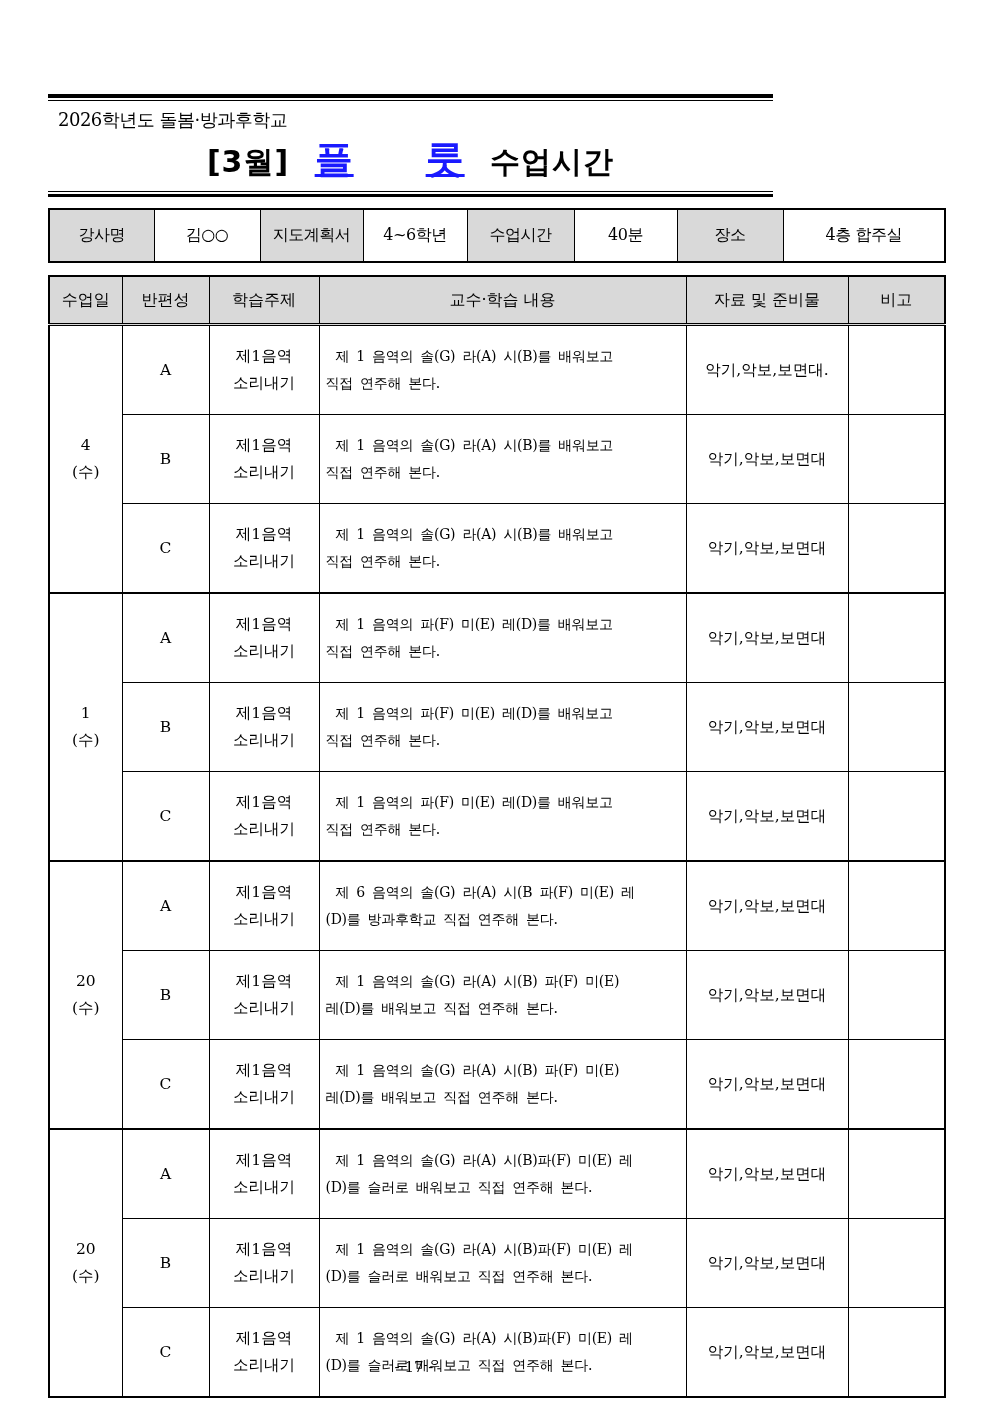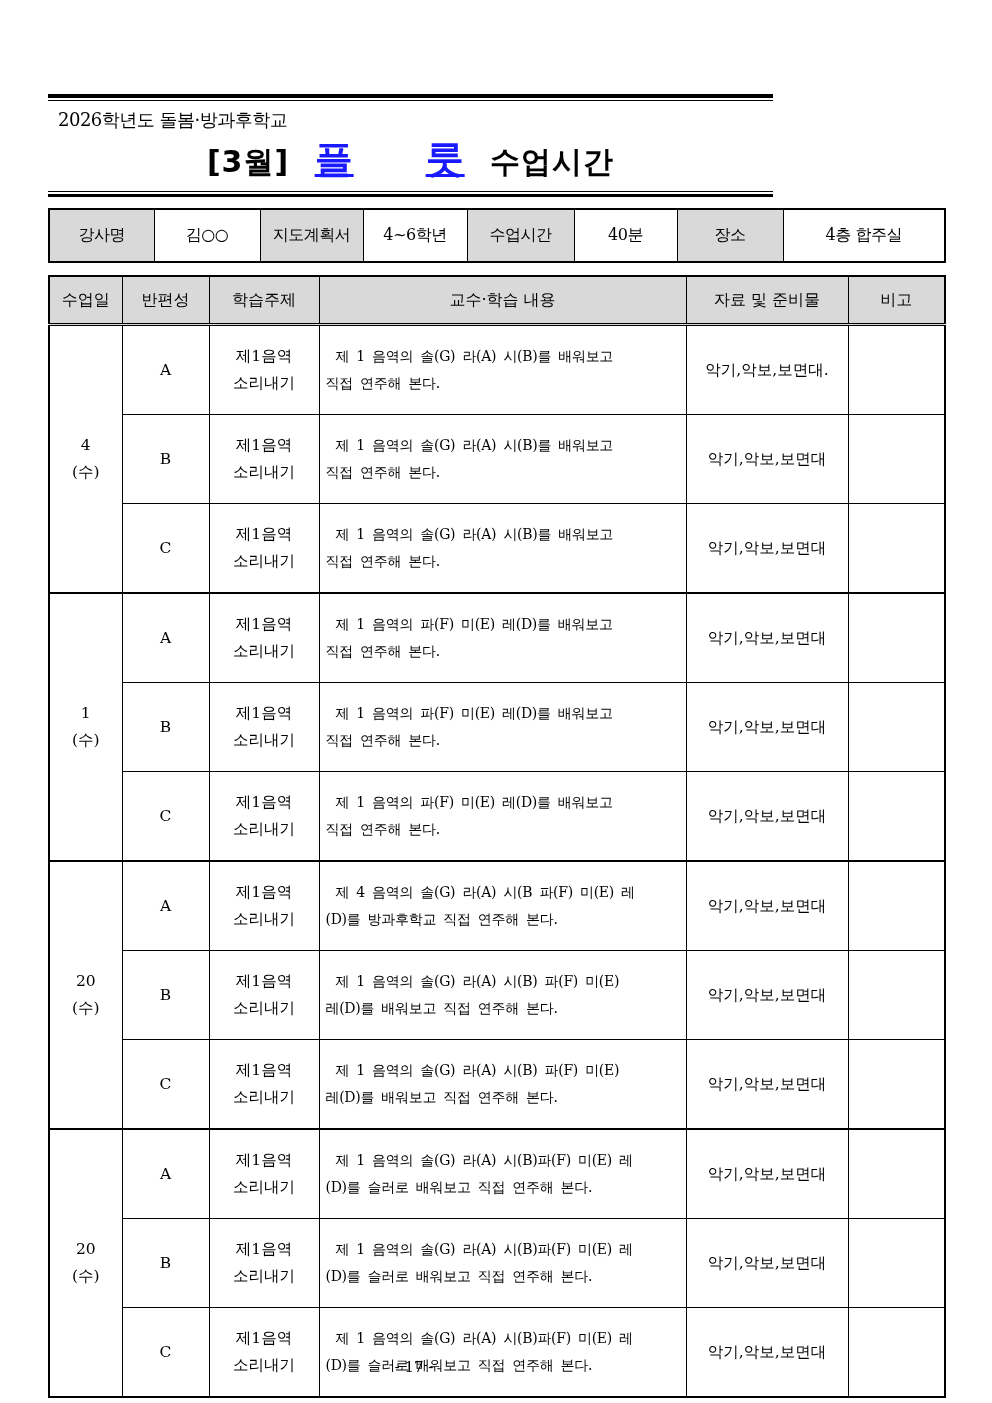--- a/index.html
+++ b/index.html
@@ -154,21 +154,21 @@
           <td class="">C</td>
           <td class=""><span>제1음역</span><br><span>소리내기</span></td>
           <td class="content"><span class="indent"></span><span>제 1 음역의 파(F) 미(E) 레(D)를 배워보고</span><br><span>직접 연주해 본다.</span></td>
           <td class="">악기,악보,보면대</td>
           <td class=""></td>
         </tr>
         <tr>
           <td class="date group-start" rowspan="3"><span>20</span><br><span>(수)</span></td>
           <td class=" group-start">A</td>
           <td class=" group-start"><span>제1음역</span><br><span>소리내기</span></td>
-          <td class="content group-start"><span class="indent"></span><span>제 4 음역의 솔(G) 라(A) 시(B 파(F) 미(E) 레</span><br><span>(D)를 방과후학교 직접 연주해 본다.</span></td>
+          <td class="content group-start"><span class="indent"></span><span>제 6 음역의 솔(G) 라(A) 시(B 파(F) 미(E) 레</span><br><span>(D)를 방과후학교 직접 연주해 본다.</span></td>
           <td class=" group-start">악기,악보,보면대</td>
           <td class=" group-start"></td>
         </tr>
         <tr class="sub">
           <td class="">B</td>
           <td class=""><span>제1음역</span><br><span>소리내기</span></td>
           <td class="content"><span class="indent"></span><span>제 1 음역의 솔(G) 라(A) 시(B) 파(F) 미(E)</span><br><span>레(D)를 배워보고 직접 연주해 본다.</span></td>
           <td class="">악기,악보,보면대</td>
           <td class=""></td>
         </tr>

